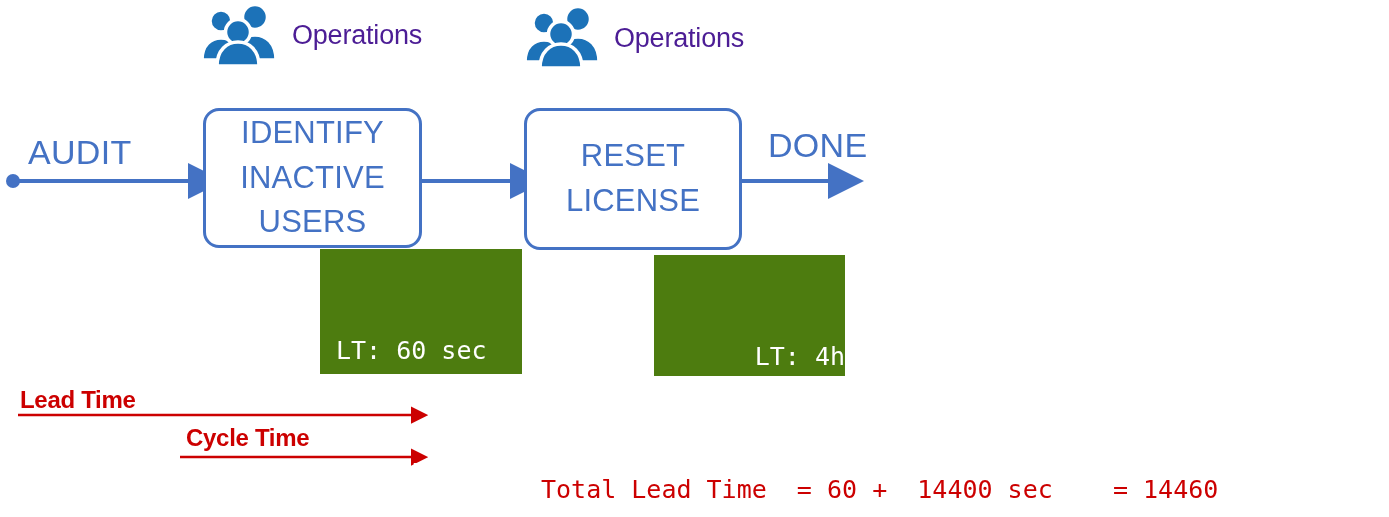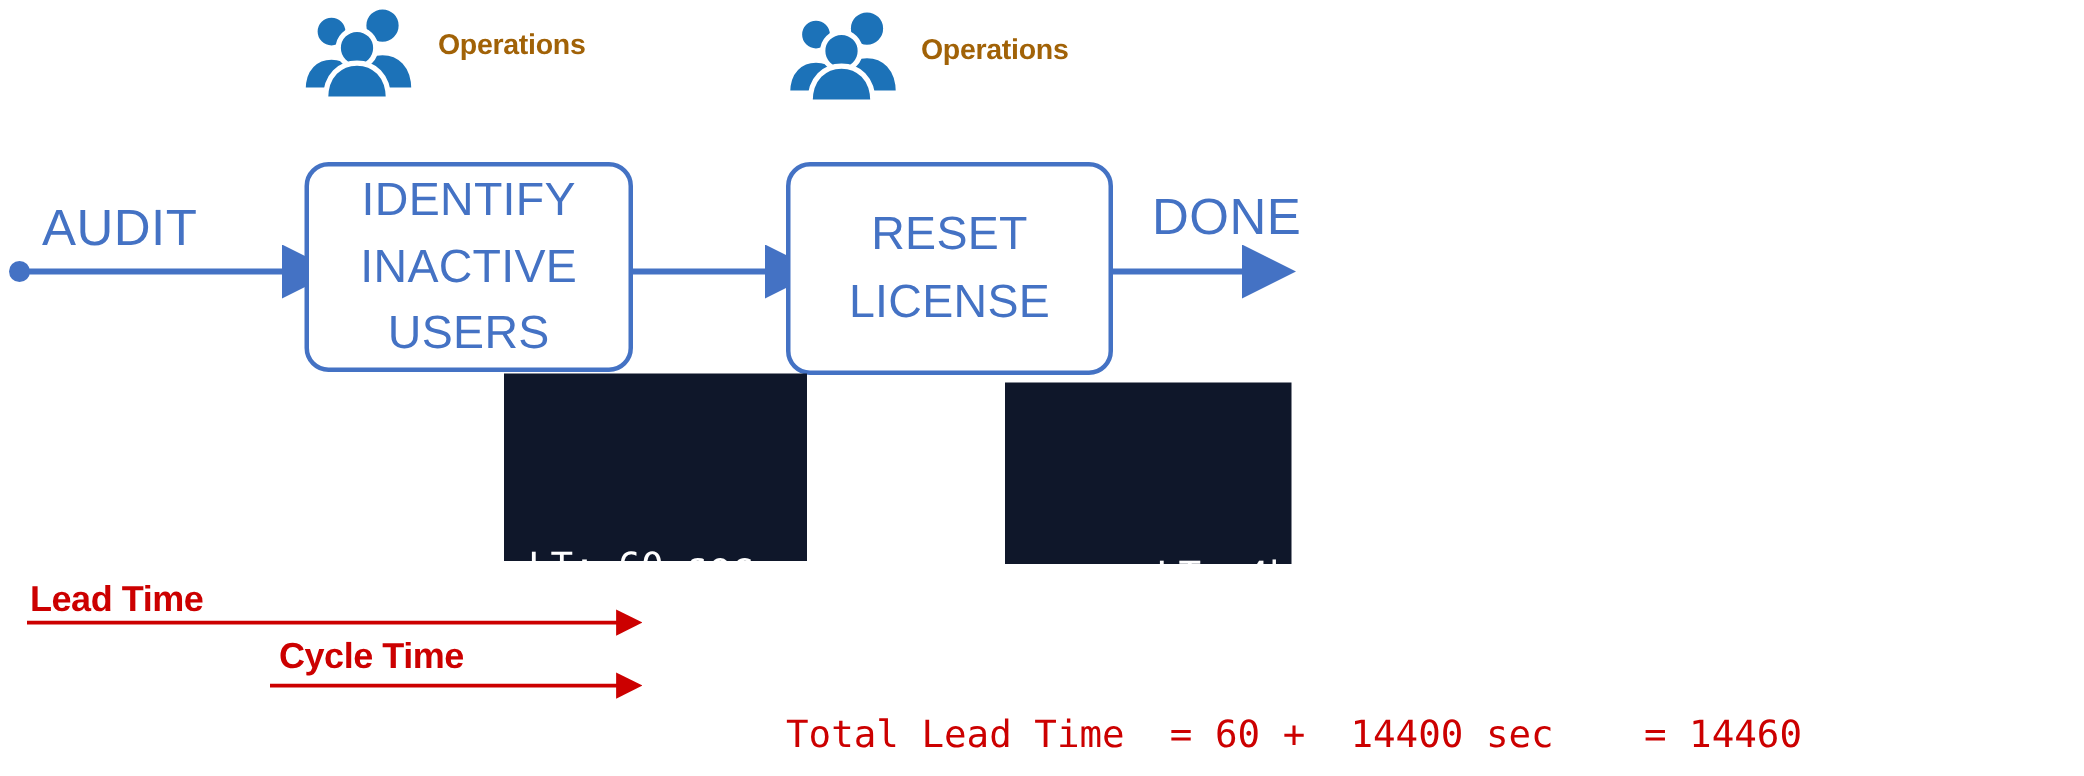--- a/index.html
+++ b/index.html
@@ -19,23 +19,23 @@
   
   .actor-icon {
     position: absolute;
     width: 78px;
     height: 62px;
   }
   .actor-icon svg { display: block; width: 100%; height: 100%; }
 
   .actor-label {
     position: absolute;
-    color: #a16207;
-    font-size: 19px;
-    font-weight: 700;
+    color: #4c1d95;
+    font-size: 27px;
+    font-weight: 400;
     letter-spacing: -0.2px;
     white-space: nowrap;
   }
 
   
   .process-box {
     position: absolute;
     background: #ffffff;
     border: 3px solid #4472C4;
     border-radius: 16px;
@@ -67,30 +67,29 @@
     color: #4472C4;
     font-size: 34px;
     font-weight: 400;
     letter-spacing: 0.3px;
     white-space: nowrap;
   }
 
   
   .metric-box {
     position: absolute;
-    background: #0f172a;
+    background: #4d7c0f;
     color: #ffffff;
     font-family: "DejaVu Sans Mono", "Liberation Mono", monospace;
     font-size: 25px;
     line-height: 1.62;
-    padding: 28px 0 10px 16px;
+    padding: 1px 0 10px 16px;
     box-sizing: border-box;
     white-space: pre;
     z-index: 4;
-    margin-left: 16px;
   }
   .metric-box .metric-line { display: block; }
 
   
   .timing-label {
     position: absolute;
     color: #CC0000;
     font-size: 24px;
     font-weight: bold;
     letter-spacing: -0.3px;
@@ -100,21 +99,21 @@
   
   .calc-block {
     position: absolute;
     color: #CC0000;
     font-family: "DejaVu Sans Mono", "Liberation Mono", monospace;
     font-size: 25px;
     line-height: 1.56;
     white-space: pre;
     letter-spacing: 0px;
   }
-  .calc-block .calc-line { display: block; }
+  .calc-block .calc-line { display: block; margin-left: 17px; }
 </style>
 </head>
 <body>
 
 <div id="canvas">
 
   <svg class="flow-layer" viewBox="0 0 1389 517" xmlns="http://www.w3.org/2000/svg">
     <defs>
       <marker id="blueArrow" markerWidth="9" markerHeight="9" refX="1" refY="4.5" orient="auto" markerUnits="strokeWidth">
         <path d="M0,0 L9,4.5 L0,9 z" fill="#4472C4"></path>

